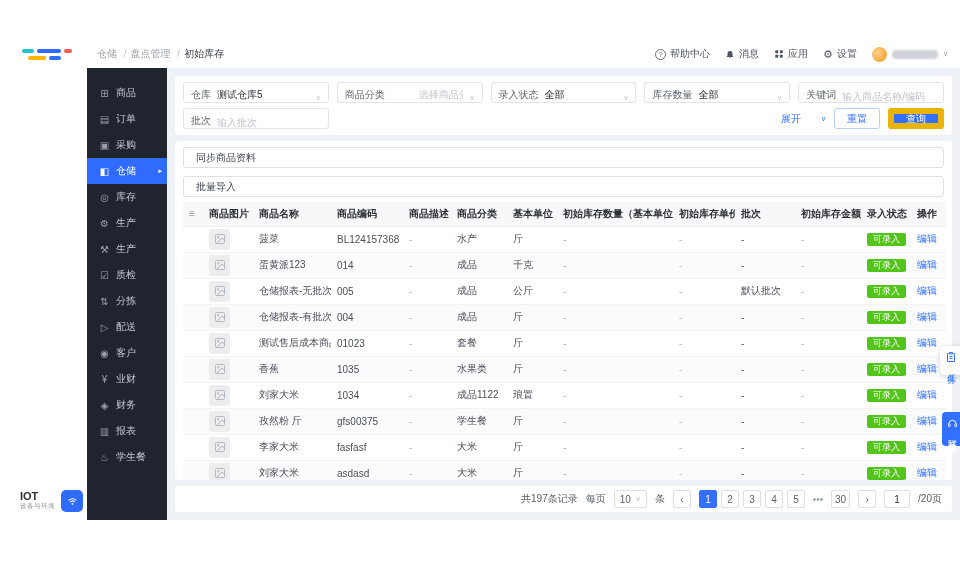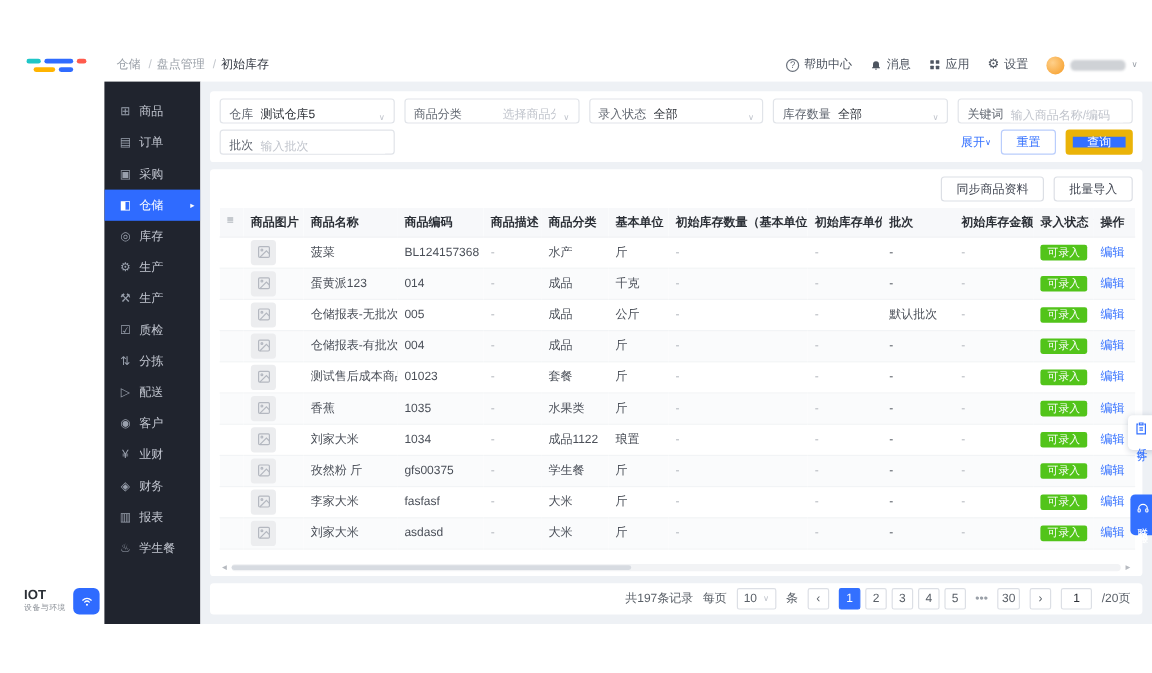--- a/index.html
+++ b/index.html
@@ -57,30 +57,30 @@
   .f-row2 { margin-top:5px; }
   .f-actions { grid-column:2/6; display:flex; justify-content:flex-end; align-items:center; gap:8px; }
   .ctrl { height:21px; border:1px solid #e1e4e9; border-radius:3px; background:#fff;
     display:flex; align-items:flex-end; gap:6px; padding:0 7px; font-size:10px; cursor:pointer; min-width:0; }
   .ctrl .lbl { color:#606670; white-space:nowrap; }
   .ctrl .val { color:#2b2f36; white-space:nowrap; overflow:hidden; }
   .ctrl .ph { color:#c0c4cc; white-space:nowrap; overflow:hidden;margin-left:28px; }
   .sel-caret { margin-left:auto; color:#c0c4cc; font-size:7px; flex:none; }
   .ctrl input { border:none; outline:none; flex:1; min-width:0; font-size:10px; font-family:inherit; color:#2b2f36; }
   .ctrl input::placeholder { color:#c0c4cc; }
-  .link-expand { color:#3370ff; font-size:10px; display:flex; align-items:center; gap:0; cursor:pointer;text-align:center; }
+  .link-expand { color:#3370ff; font-size:10px; display:flex; align-items:center; gap:20px; cursor:pointer;text-align:center; }
   .link-expand .sel-caret { color:#3370ff; margin-left:0; }
   .btn { height:21px; padding:0 12px; border-radius:3px; font-size:10px; display:inline-flex;
     align-items:center; cursor:pointer; font-family:inherit; }
   .btn-reset { border:1px solid #b9cdfc; color:#3370ff; background:#fff; }
   .btn-primary { border:6px solid #eab308; background:#3370ff; color:#fff; }
   .btn-default { border:1px solid #dcdfe5; background:#fff; color:#3f4450; }
 
   .table-panel { flex:1; min-height:0; padding:6px 8px 2px; display:flex; flex-direction:column; overflow:hidden; }
-  .tp-toolbar { display:flex; justify-content:flex-end; gap:8px; margin-bottom:5px; }
+  .tp-toolbar { display:flex; justify-content:flex-end; gap:8px; margin-bottom:5px;flex-direction:column; }
   table { width:100%; border-collapse:collapse; table-layout:fixed; font-size:10px; }
   th { background:#f7f8fa; color:#2b2f36; font-weight:bold; text-align:left; height:24px;
     padding:0 6px; white-space:nowrap; overflow:hidden; border-bottom:1px solid #edeff2; }
   td { height:26px; padding:0 6px; border-bottom:1px solid #f2f4f6; color:#4a4f58;
     white-space:nowrap; overflow:hidden; }
   tbody tr:nth-of-type(even) td { background:#fafbfc; }
   .dim span { color:#b0b4bb; }
   .col-set { color:#9aa0a8; font-size:10px; cursor:pointer; }
   .th-caret { font-size:6px; color:#b9bec6; margin-left:3px; vertical-align:middle; }
   .imgbox { width:21px; height:21px; border-radius:3px; background:#ecedef; color:#b4b8c0;

